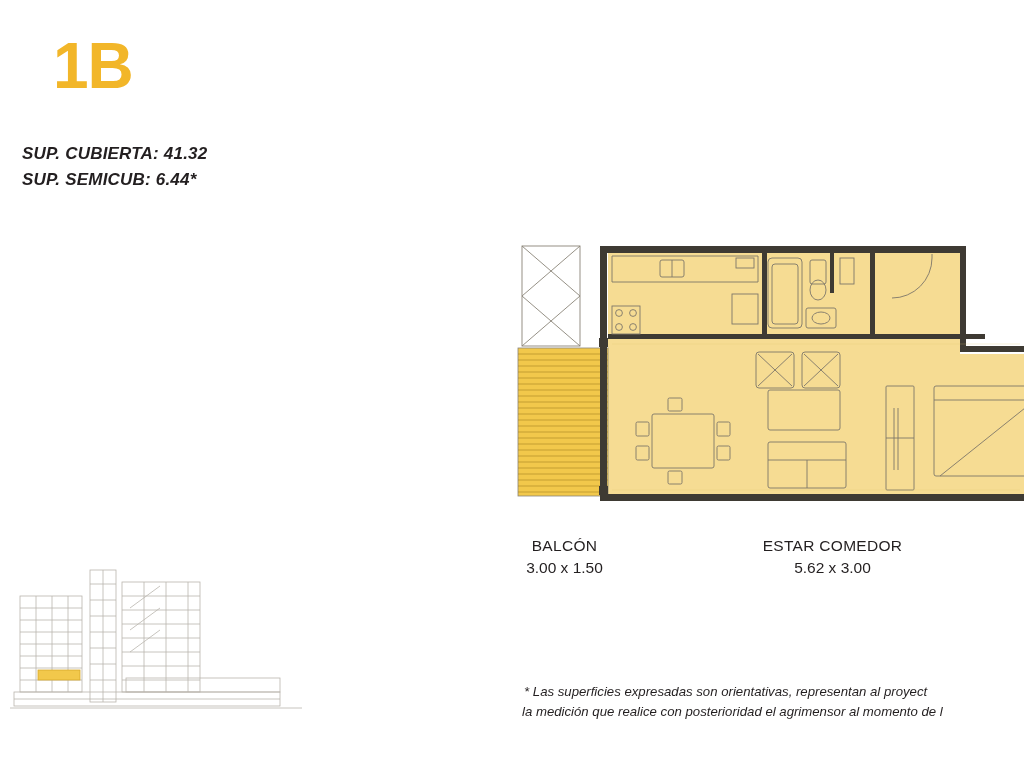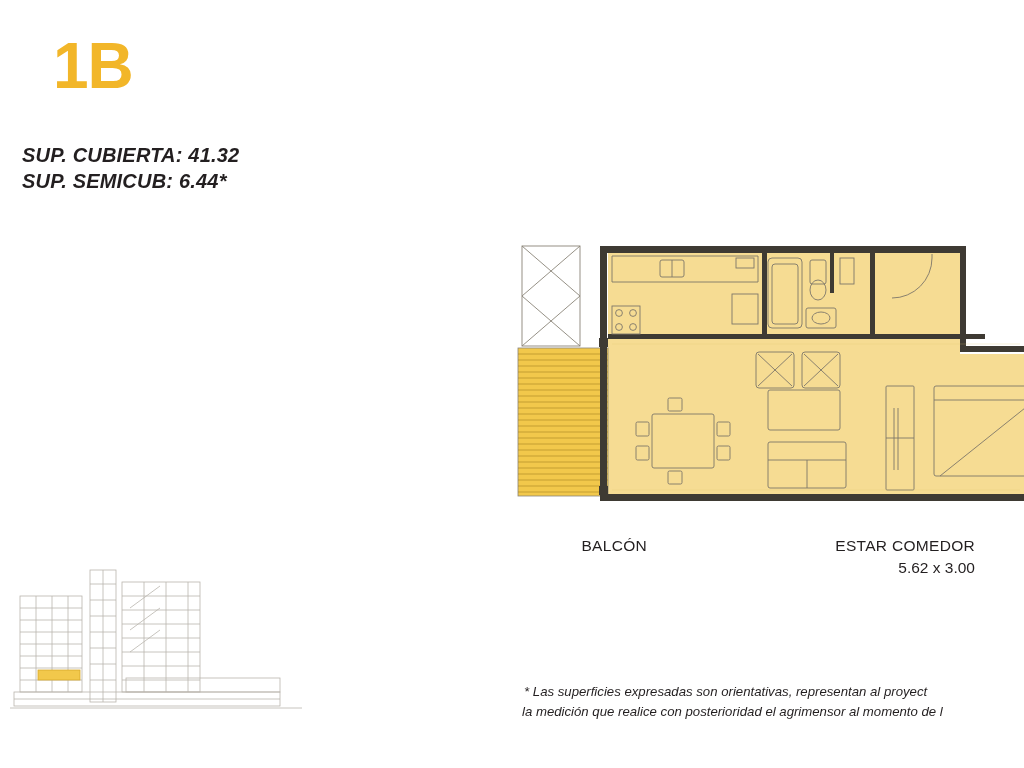--- a/index.html
+++ b/index.html
@@ -23,21 +23,21 @@
     font-size: 64px;
     font-weight: bold;
     color: #F2B629;
     letter-spacing: -1px;
     line-height: 1;
     margin-left: 31px;
   }
   #area-covered, #area-semicovered {
     position: absolute;
     left: 22px;
-    font-size: 20px;
+    font-size: 17px;
     font-weight: bold;
     font-style: italic;
     color: #231f20;
     letter-spacing: 0.2px;
     white-space: nowrap;
   }
   #area-covered { top: 144px; }
   #area-semicovered { top: 170px; }
 
   
@@ -46,21 +46,21 @@
     left: 500px;
     top: 238px;
     width: 540px;
     height: 290px;
   }
   #floorplan svg { display: block; }
 
   
   .room-label {
     position: absolute;
-    text-align: right;
+    text-align: center;
     color: #231f20;
     font-size: 15.5px;
     line-height: 1.45;
     white-space: nowrap;
   }
   .room-label .rl-name { display: block; letter-spacing: 0.3px; }
   .room-label .rl-dims { display: block; }
 
   #label-balcon { left: 482px; top: 535px; width: 165px; }
   #label-estar { left: 690px; top: 535px; width: 285px; }
@@ -250,20 +250,21 @@
 
     <g stroke="#d9c270" stroke-width="0.5" opacity="0.55">
       <line x1="112" y1="106" x2="520" y2="106"></line>
       <line x1="112" y1="252" x2="520" y2="252"></line>
     </g>
   </svg>
 </div>
 
 <div class="room-label" id="label-balcon">
   <span class="rl-name">BALCÓN</span>
+  <span class="rl-dims">3.00 x 1.50</span>
 </div>
 
 <div class="room-label" id="label-estar">
   <span class="rl-name">ESTAR COMEDOR</span>
   <span class="rl-dims">5.62 x 3.00</span>
 </div>
 
 <div id="disclaimer">
   <span class="dl">* Las superficies expresadas son orientativas, representan al proyect</span>
   <span class="dl dl2">la medición que realice con posterioridad el agrimensor al momento de l</span>

